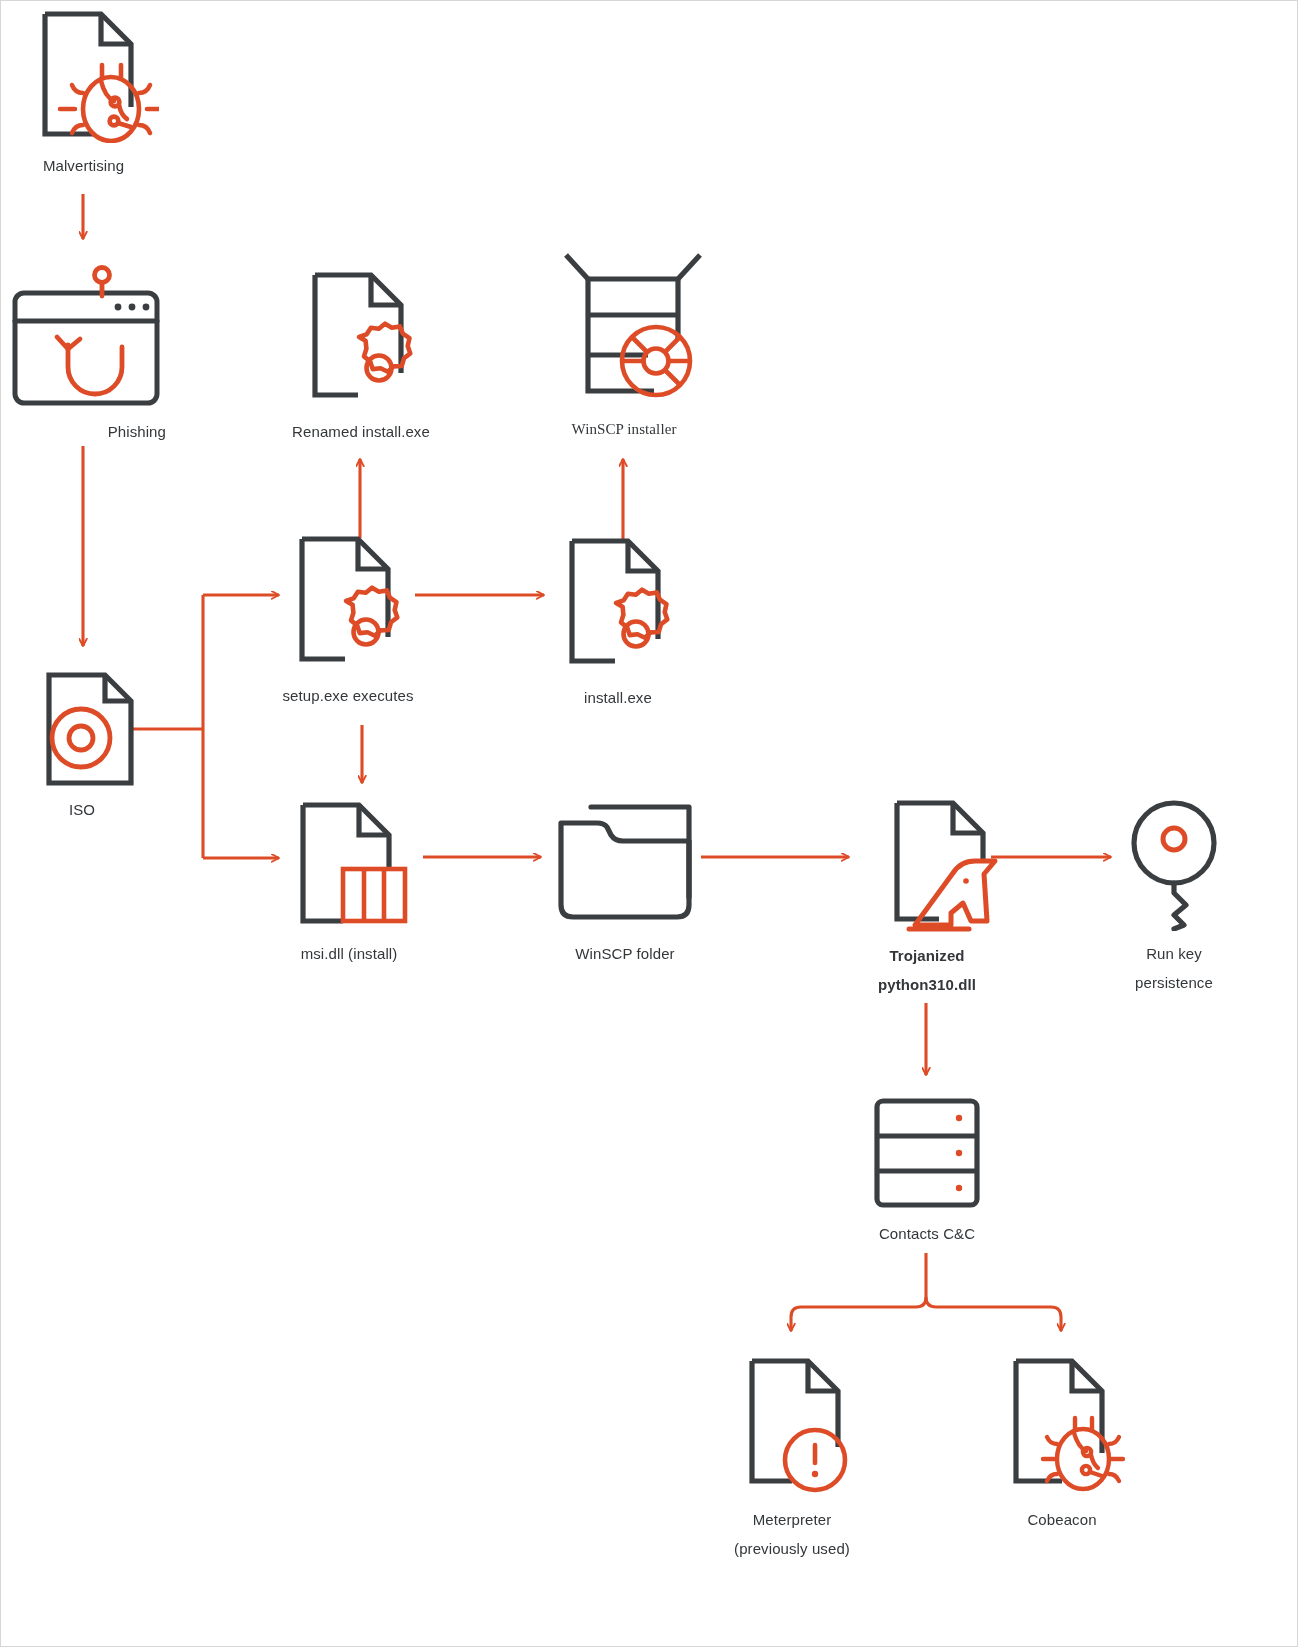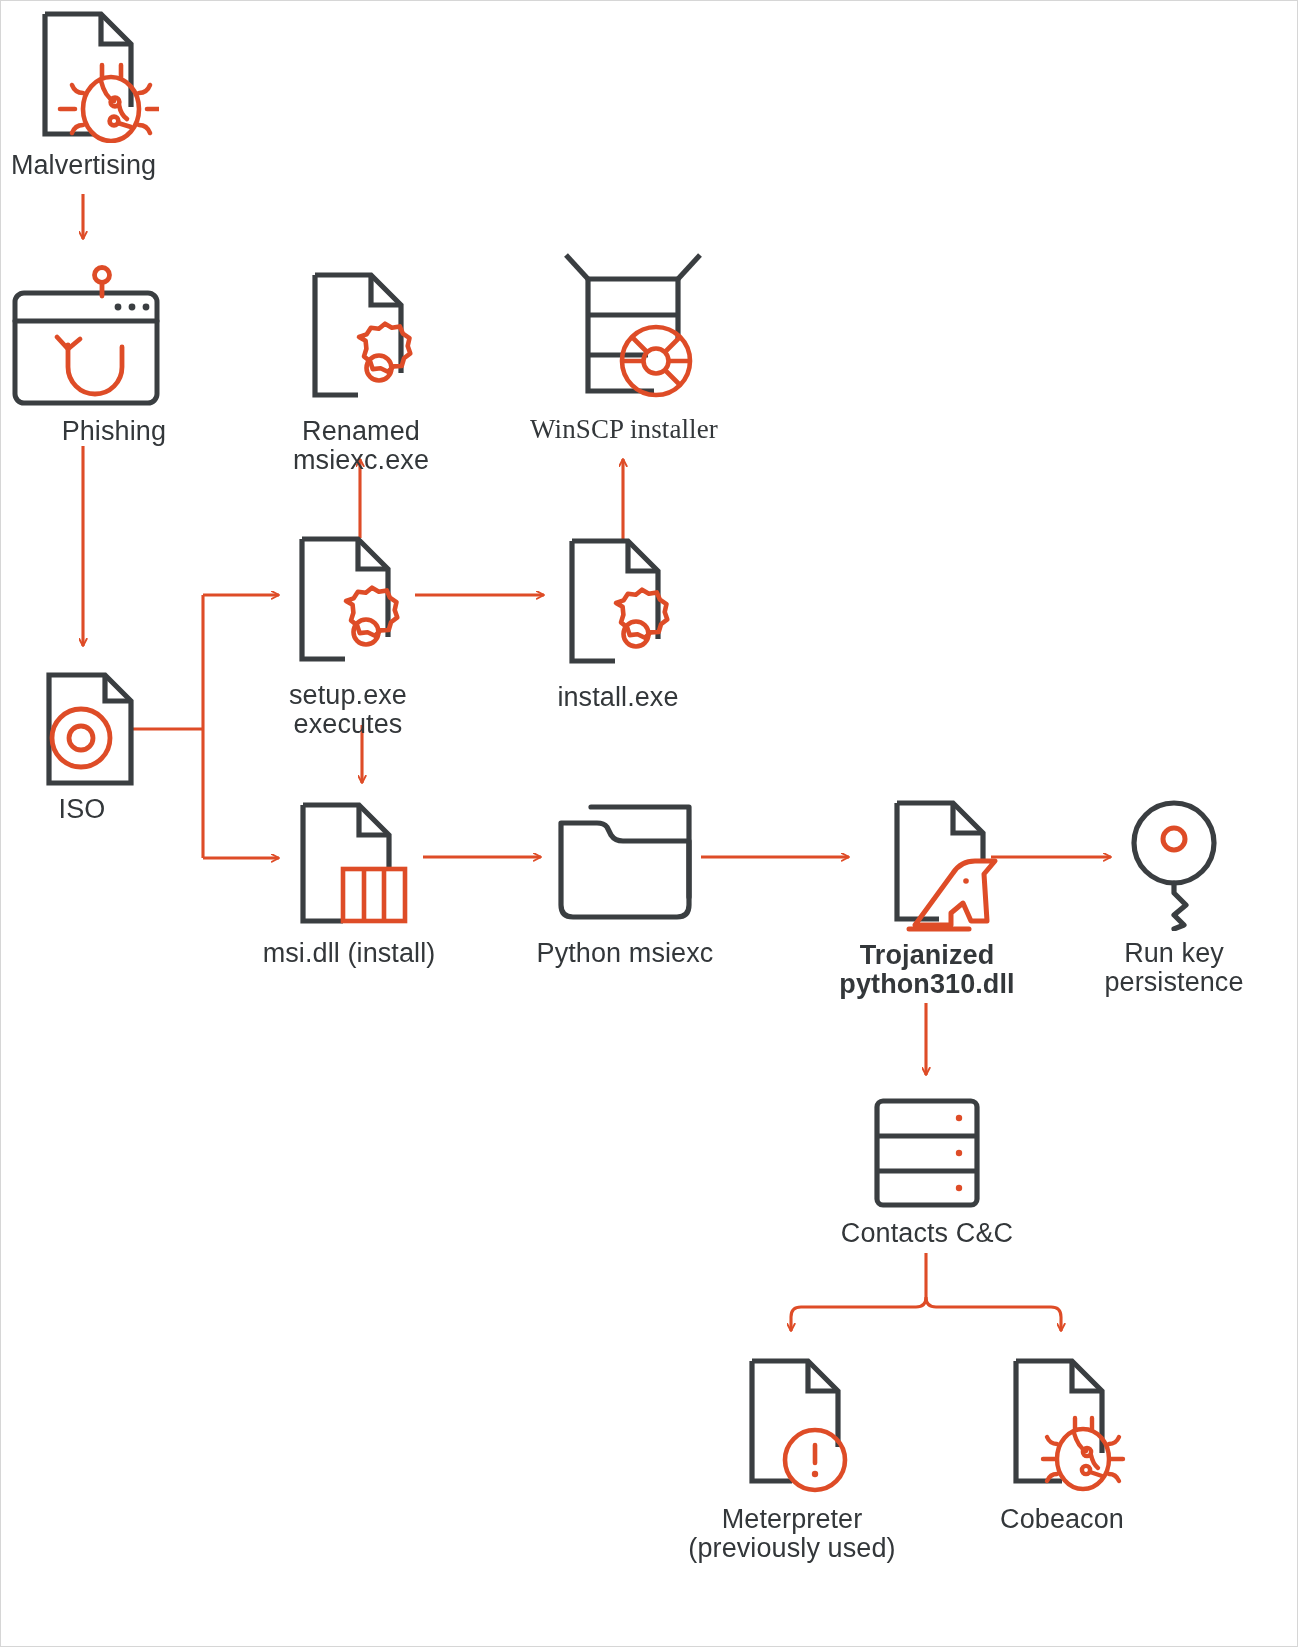--- a/index.html
+++ b/index.html
@@ -9,21 +9,21 @@
     width:1298px;height:1647px;
     background:#ffffff;
     border:1px solid #d6d6d6;
     box-sizing:border-box;
     overflow:hidden;
   }
   #svg-layer{position:absolute;left:0;top:0;width:1298px;height:1647px;}
   .node{position:absolute;text-align:center;}
   .node .caption{
     color:#33373a;
-    font-size:27px;
+    font-size:15px;
     line-height:29px;
     letter-spacing:0.1px;
     white-space:pre-line;
     margin-top:4px;
   }
   .icon-wrap{position:relative;display:block;margin:0 auto;}
 </style>
 </head>
 <body>
 
@@ -141,21 +141,21 @@
         </g>
         <g fill="none" stroke="#DE4C27" stroke-width="4.6" stroke-linejoin="round">
           <path d="M88,82
                    l7.5,-2.6 l4.4,-6.7 l7.9,1.1 l6.2,-5.1 l6.9,4.1 l7.9,-1.4 l3.1,7.3 l6.6,4.4
                    l-1.8,7.8 l2.6,7.5 l-6.3,4.9 l-2.3,7.7 l-8,0.4 l-5.9,5.4 l-7.2,-3.5 l-7.9,0.8
                    l-2.5,-7.6 l-6.2,-5.1 l2.4,-7.6 l-0.8,-8 Z" transform="translate(-22,-14) scale(1.0)"></path>
           <circle cx="86" cy="99" r="12.5"></circle>
         </g>
       </svg>
     </span>
-    <div class="caption">Renamed msiexc.exe</div>
+    <div class="caption">Renamed install.exe</div>
   </div>
 
   <div class="node" style="left:512px;top:248px;width:222px;font-family:Liberation Serif, serif;">
     <span class="icon-wrap">
       <svg width="160" height="158" viewBox="0 0 160 158" xmlns="http://www.w3.org/2000/svg">
         <g fill="none" stroke="#3A3E41" stroke-width="5.2" stroke-linecap="butt" stroke-linejoin="miter">
           <path d="M44,30 L134,30"></path>
           <path d="M44,66 L134,66"></path>
           <path d="M44,30 L44,142 L110,142"></path>
           <path d="M134,30 L134,90"></path>
@@ -234,21 +234,21 @@
 
   <div class="node" style="left:516px;top:796px;width:216px;">
     <span class="icon-wrap">
       <svg width="152" height="134" viewBox="0 0 152 134" xmlns="http://www.w3.org/2000/svg">
         <g fill="none" stroke="#3A3E41" stroke-width="5.2" stroke-linecap="round" stroke-linejoin="round">
           <path d="M42,10 L140,10 L140,100"></path>
           <path d="M12,26 L12,108 Q12,120 24,120 L128,120 Q140,120 140,108 L140,44 L74,44 Q66,44 62,38 L58,30 Q55,26 48,26 Z"></path>
         </g>
       </svg>
     </span>
-    <div class="caption">Python msiexc</div>
+    <div class="caption">WinSCP folder</div>
   </div>
 
   <div class="node" style="left:820px;top:796px;width:212px;font-weight:bold;">
     <span class="icon-wrap">
       <svg width="148" height="136" viewBox="0 0 148 136" xmlns="http://www.w3.org/2000/svg">
         <g fill="none" stroke="#3A3E41" stroke-width="5.2" stroke-linecap="butt" stroke-linejoin="miter">
           <path d="M44,6 L44,122 L86,122"></path>
           <path d="M44,6 L100,6 L130,36 L130,62"></path>
           <path d="M100,6 L100,36 L130,36"></path>
         </g>

